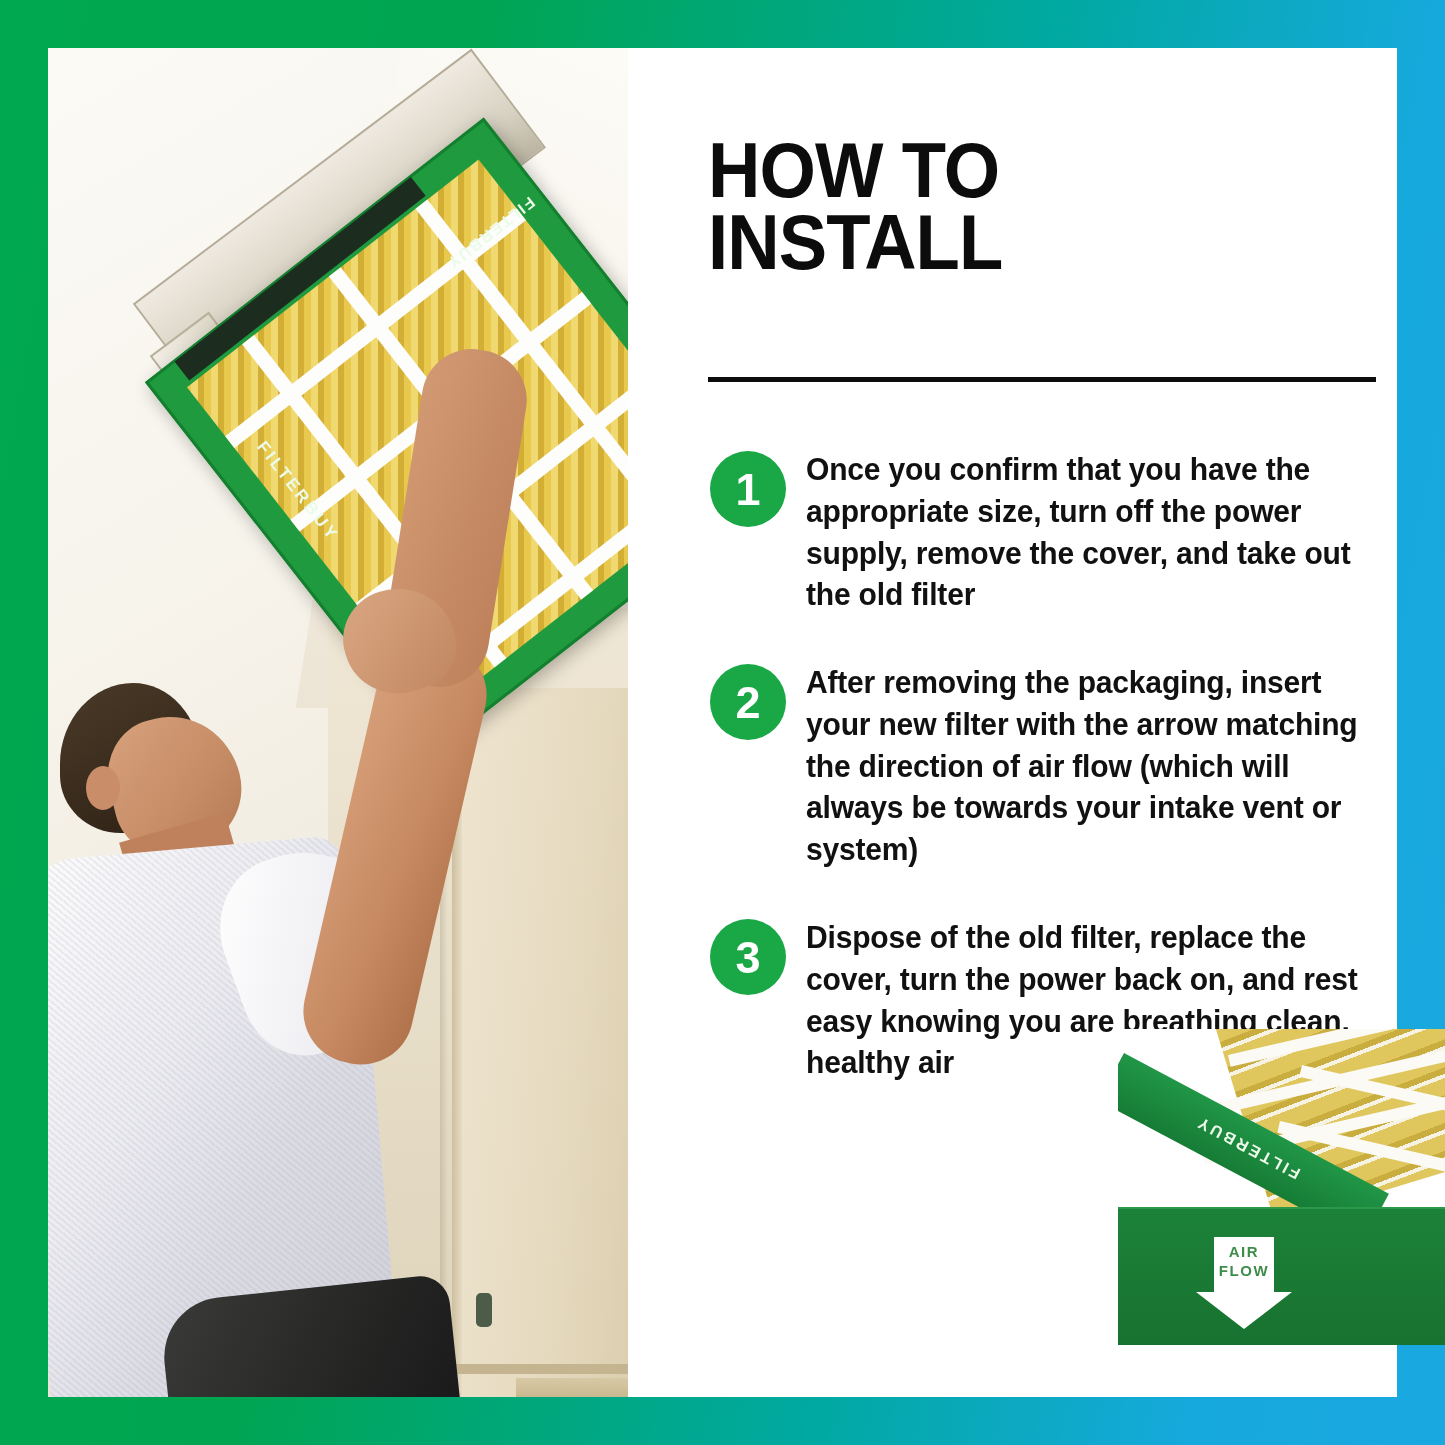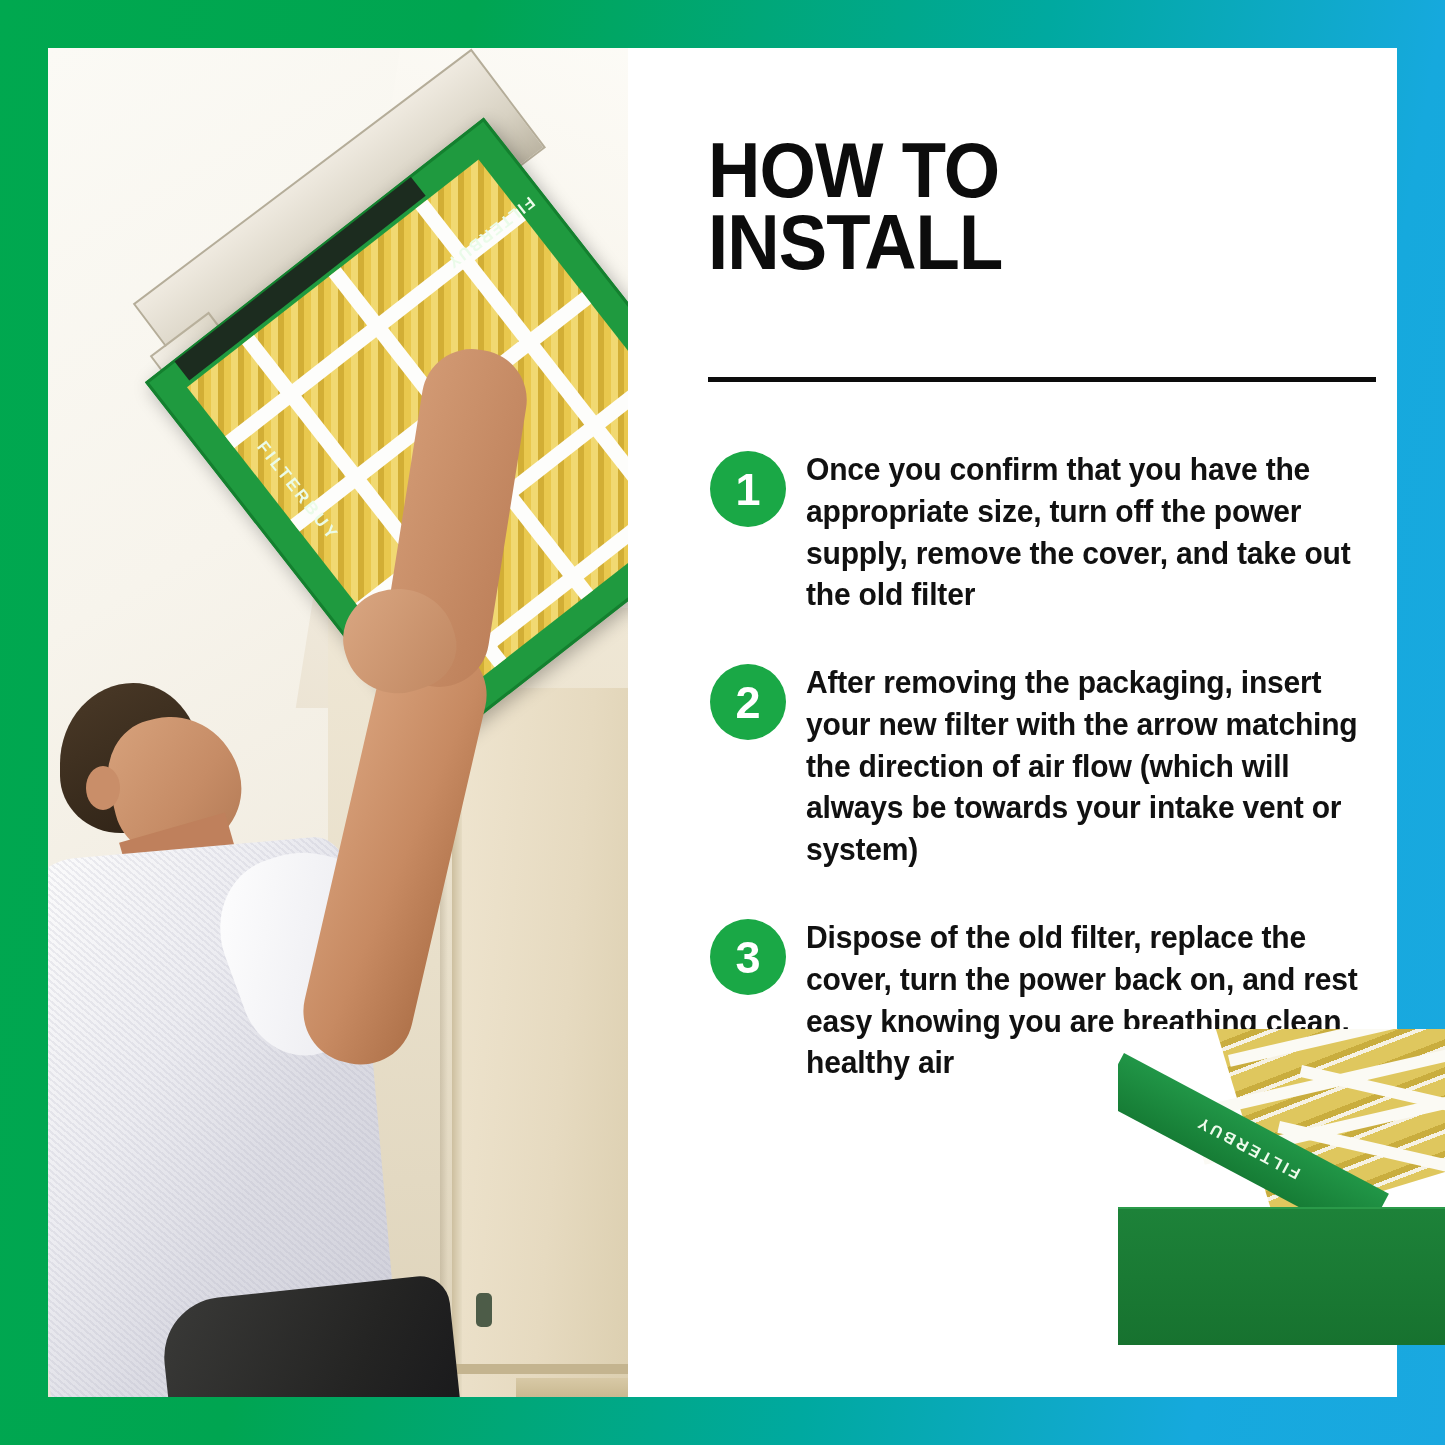--- a/index.html
+++ b/index.html
@@ -472,15 +472,23 @@
     <div class="pr-pleat-white" style="left:184px; top:36px; width:170px; transform:rotate(13deg);"></div>
     <div class="pr-pleat-white" style="left:162px; top:92px; width:190px; transform:rotate(13deg);"></div>
 
     <div class="pr-rail">
       <div class="pr-rail-text">FILTERBUY</div>
     </div>
 
     <div class="pr-face-top"></div>
     <div class="pr-face"></div>
 
+    <div class="arrow">
+      <div class="arrow-body"></div>
+      <div class="arrow-head"></div>
+      <div class="arrow-text">
+        <span>AIR</span><br>
+        <span>FLOW</span>
+      </div>
+    </div>
   </div>
 
 </div>
 
 </body></html>

